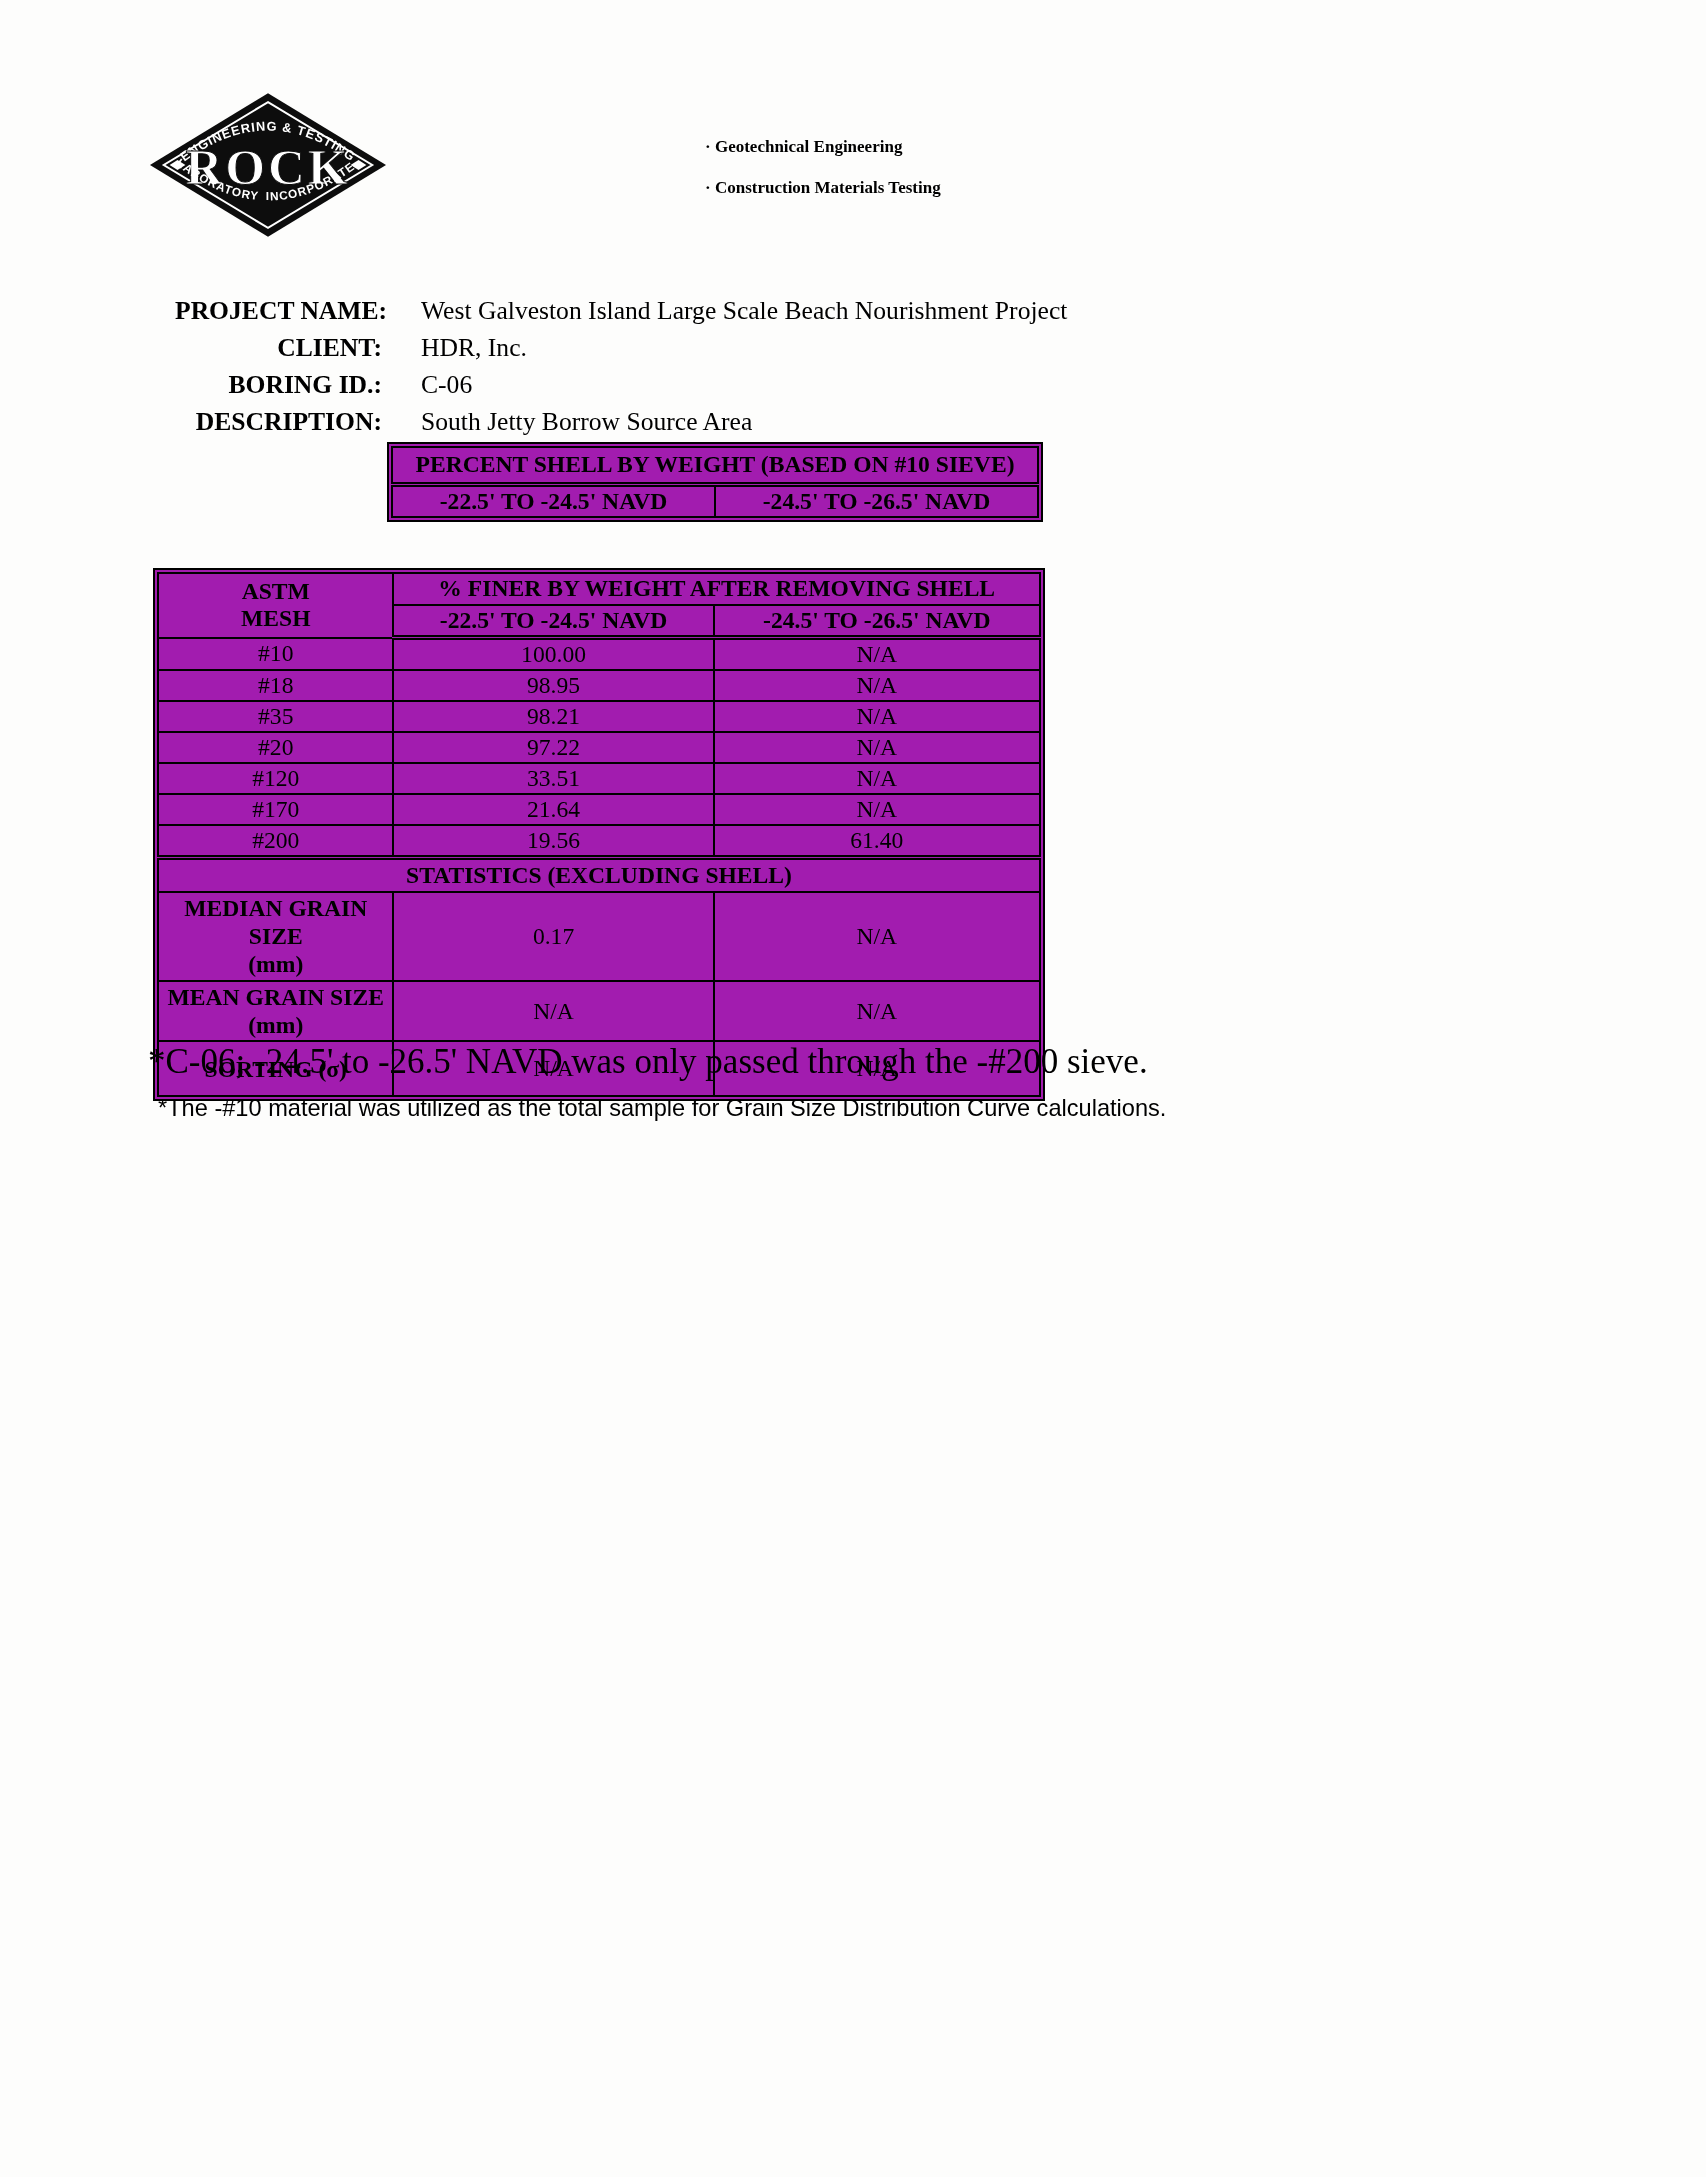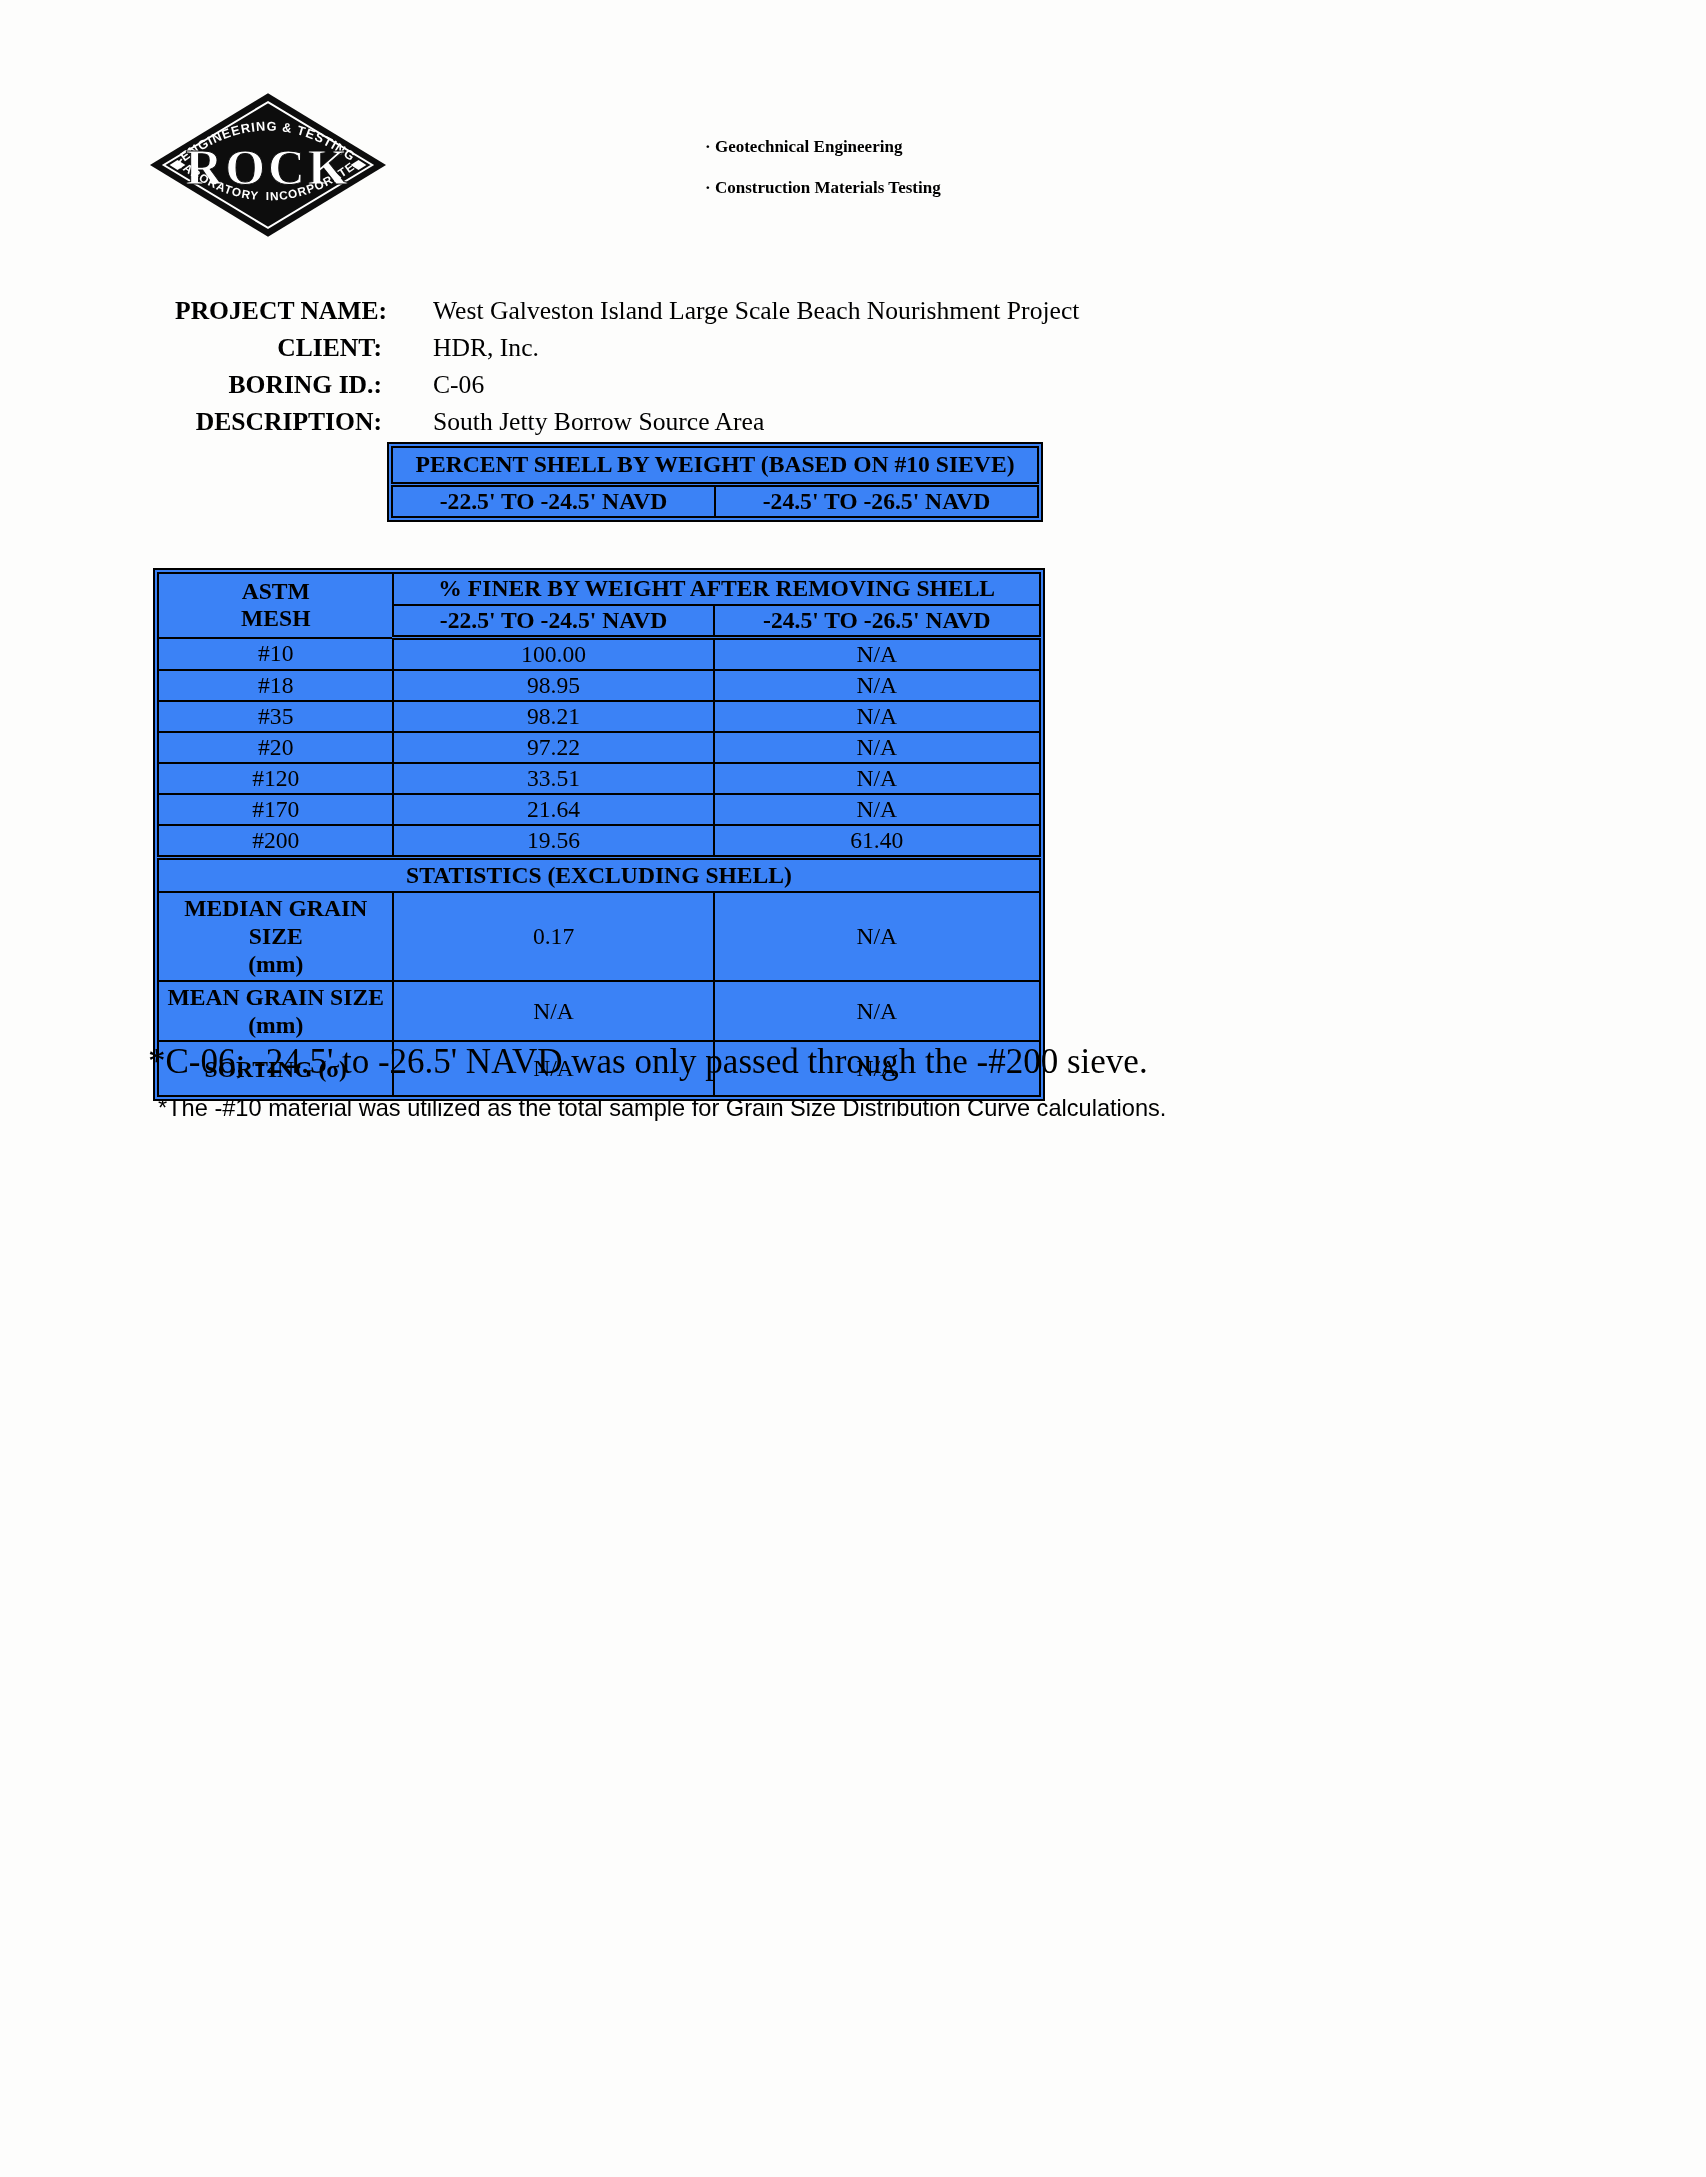--- a/index.html
+++ b/index.html
@@ -19,28 +19,28 @@
   .services {
     position:absolute; left:705px; top:126px;
     font-weight:bold; font-size:17px; line-height:41px;
     white-space:nowrap;
   }
 
   
   .project { position:absolute; left:175px; top:296px; font-size:25.6px; }
   .project-row { display:flex; align-items:baseline; margin-bottom:6.9px;gap:18px; }
   .project-label { width:207px; text-align:right; font-weight:bold; white-space:nowrap; }
-  .project-value { margin-left:33px; white-space:nowrap; }
+  .project-value { margin-left:21px; white-space:nowrap; }
 
   
   .tblwrap {
     position:absolute;
     border:2px solid #000;
     padding:2px;
-    background:#3b82f6;
+    background:#a21caf;
   }
   .tblwrap table { border-collapse:collapse; width:100%; table-layout:fixed; }
   .tblwrap th, .tblwrap td {
     border:2px solid #000;
     text-align:center;
     vertical-align:middle;
     font-size:23.6px;
     padding:1px 3.9px;
     overflow:hidden;
   }

